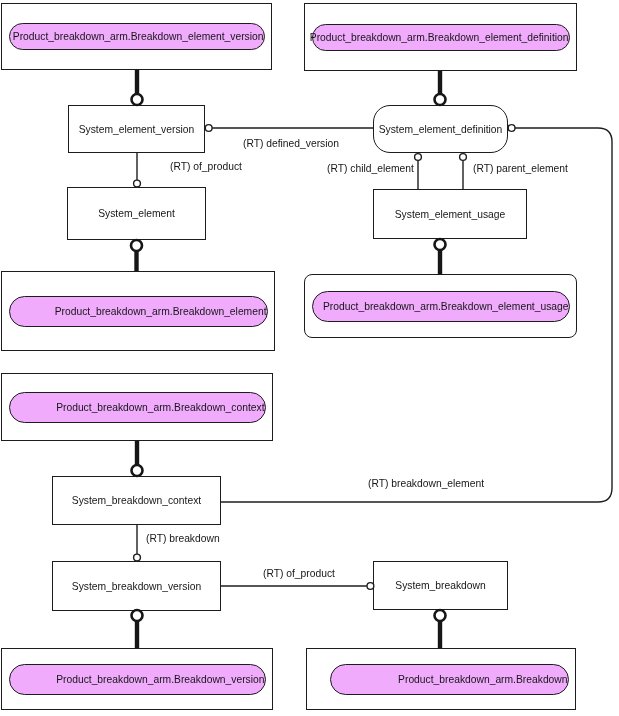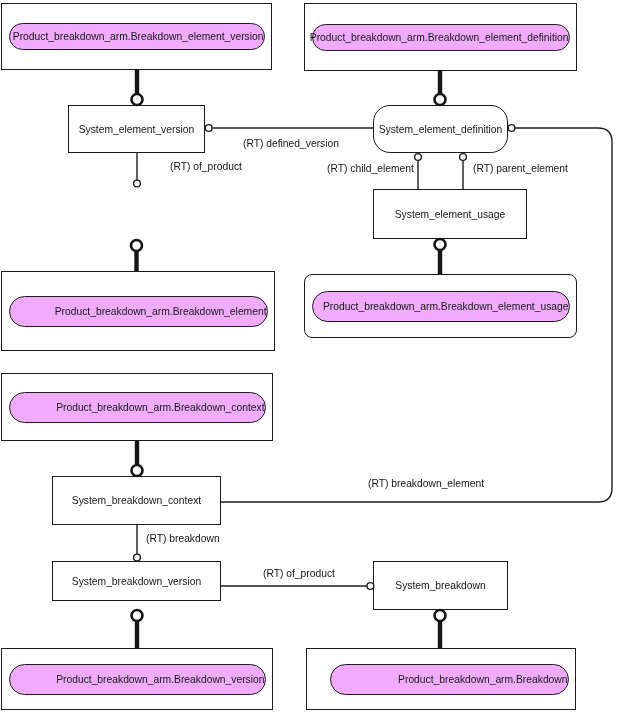--- a/index.html
+++ b/index.html
@@ -76,30 +76,33 @@
   </div>
 
   <div class="sys" style="left:68px;top:105px;width:137px;height:48px;">
     <span class="lbl">System_element_version</span>
   </div>
 
   <div class="sys" style="left:373px;top:105px;width:135px;height:48px;border-radius:17px;">
     <span class="lbl">System_element_definition</span>
   </div>
 
+  <div class="sys" style="left:67px;top:187px;width:139px;height:53px;">
+    <span class="lbl">System_element</span>
+  </div>
 
   <div class="sys" style="left:373px;top:189px;width:154px;height:50px;">
     <span class="lbl">System_element_usage</span>
   </div>
 
   <div class="sys" style="left:52px;top:476px;width:169px;height:49px;">
     <span class="lbl">System_breakdown_context</span>
   </div>
 
-  <div class="sys" style="left:52px;top:561px;width:169px;height:40px;">
+  <div class="sys" style="left:52px;top:561px;width:169px;height:50px;">
     <span class="lbl">System_breakdown_version</span>
   </div>
 
   <div class="sys" style="left:373px;top:561px;width:135px;height:49px;">
     <span class="lbl">System_breakdown</span>
   </div>
 
   <span class="rel" style="left:243px;top:138px;">(RT) defined_version</span>
   <span class="rel" style="left:170px;top:161px;">(RT) of_product</span>
   <span class="rel" style="left:327px;top:163px;">(RT) child_element</span>

